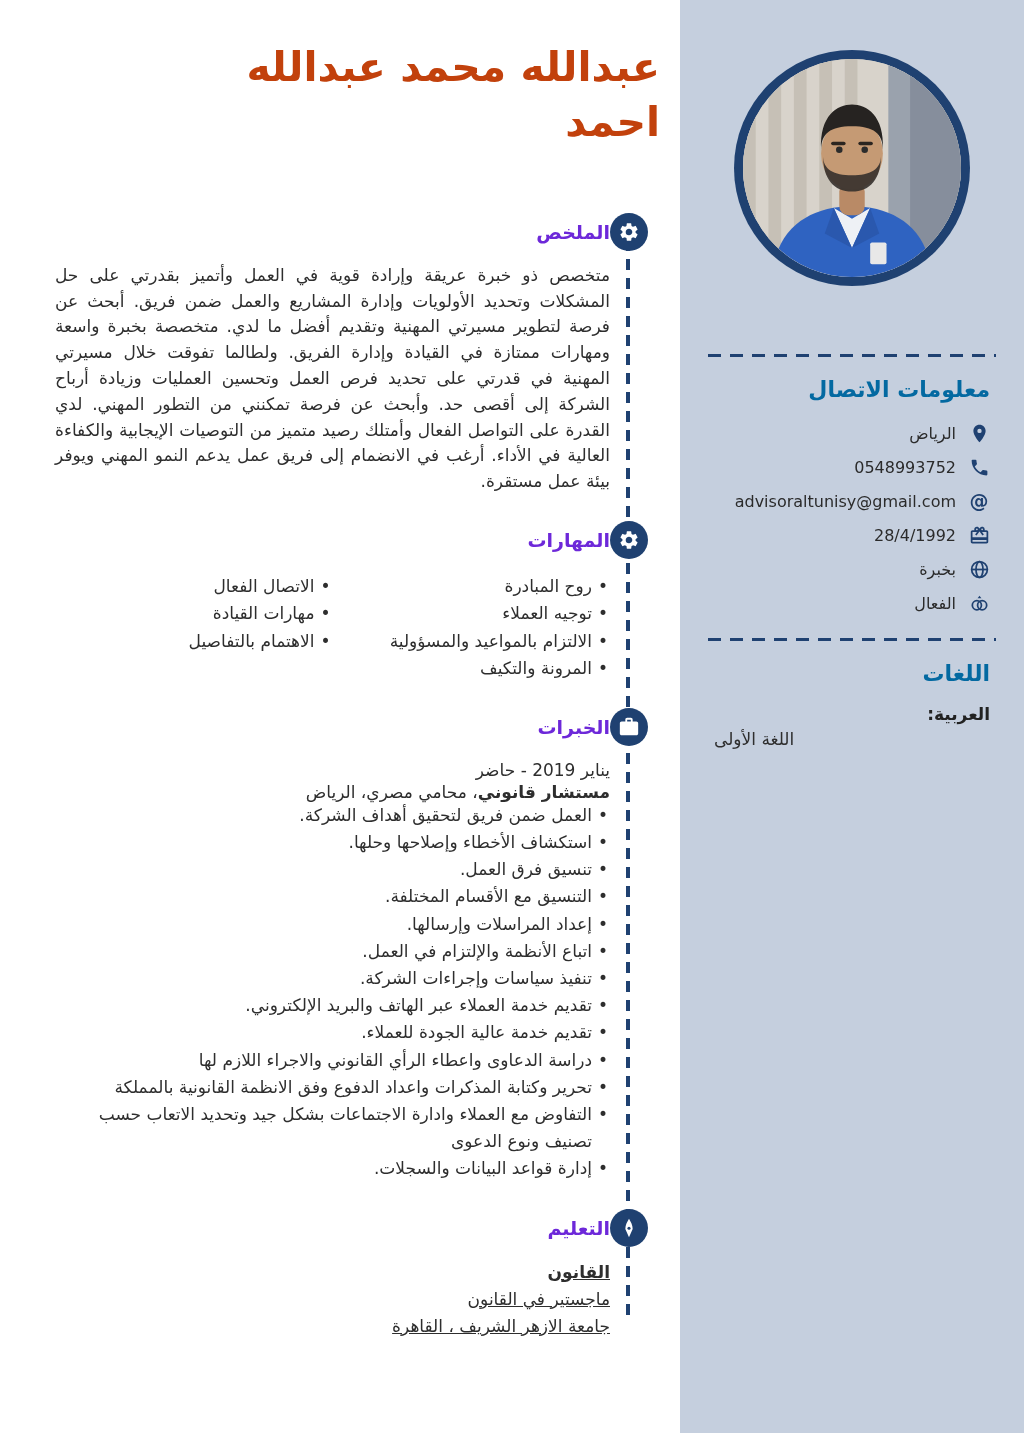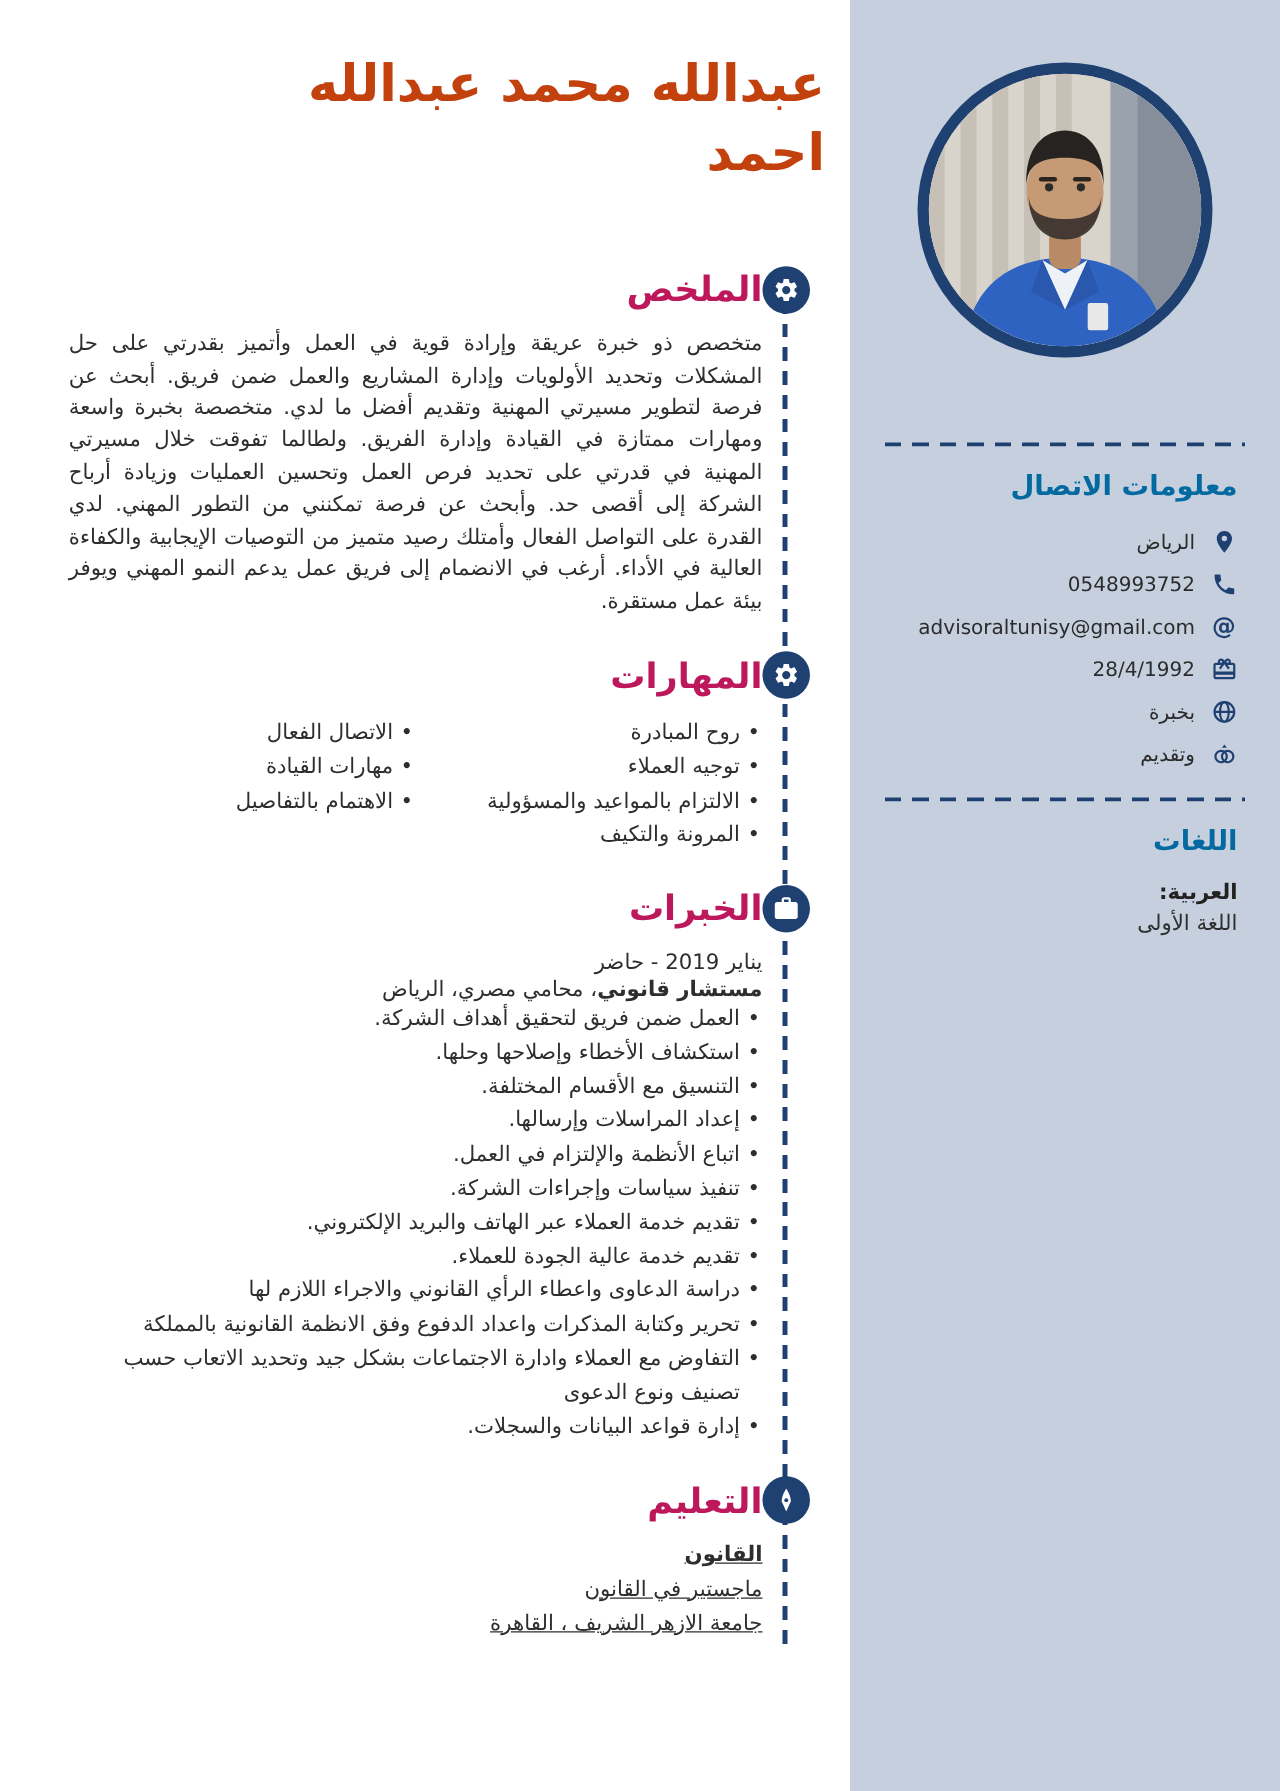--- a/index.html
+++ b/index.html
@@ -22,21 +22,21 @@
   .timeline {
     position:absolute; left:626px; top:240px; width:4px; height:1080px; z-index:0;
     background:repeating-linear-gradient(to bottom, #1f4171 0 11px, transparent 11px 19px);
   }
 
   .sections { position:relative; padding:0 70px 0 55px; z-index:1; }
 
   .sec-head { position:relative; height:42px; display:flex; align-items:center; }
   .sec-head.first { margin-top:60px; }
   .sec-head.later { margin-top:24px; }
-  .sec-title { font-size:28px; font-weight:bold; color:#be185d; padding-left:6px; }
+  .sec-title { font-size:19px; font-weight:bold; color:#6d28d9; padding-left:6px; }
   .sec-icon {
     position:absolute; right:-38px; top:50%; transform:translateY(-50%);
     width:38px; height:38px; border-radius:50%; background:#1f4171;
     display:flex; align-items:center; justify-content:center; z-index:2;
   }
   .sec-icon svg { width:22px; height:22px; fill:#ffffff; }
 
   .summary-text { margin-top:10px; font-size:17px; line-height:1.52; text-align:justify; }
 
   .skills-cols { display:flex; margin-top:12px; }
@@ -75,21 +75,21 @@
 
   .side-title { margin:20px 34px 0; text-align:right; font-size:22px; font-weight:bold; color:#0369a1; }
   .contact-list { margin:14px 34px 0; }
   .contact-item { display:flex; align-items:center; gap:12px; height:34px; font-size:16px; color:#2b2b2b; }
   .cicon { width:22px; height:22px; flex:0 0 22px; display:flex; align-items:center; justify-content:center; }
   .cicon svg { width:21px; height:21px; }
   .cicon .at { font-weight:bold; font-size:19px; color:#1f4171; line-height:1; }
   .contact-text { white-space:nowrap; }
 
   .lang-name { margin:18px 34px 0; text-align:right; font-size:17px; font-weight:bold; color:#222; }
-  .lang-level { margin:5px 34px 0; text-align:right; font-size:17px; }
+  .lang-level { margin:5px 34px 0; text-align:left; font-size:17px; }
 </style>
 </head>
 <body>
 
 <div class="page">
 
   <div class="main">
 
     <div class="name">عبدالله محمد عبدالله احمد</div>
 
@@ -141,20 +141,21 @@
             </svg>
         </span>
       </div>
       <div class="exp-date">يناير 2019 - حاضر</div>
       <div class="exp-role">
         <span class="bold">مستشار قانوني</span><span>، محامي مصري، الرياض</span>
       </div>
       <ul class="blt exp-bullets">
         <li>العمل ضمن فريق لتحقيق أهداف الشركة.</li>
         <li>استكشاف الأخطاء وإصلاحها وحلها.</li>
+        <li>تنسيق فرق العمل.</li>
         <li>التنسيق مع الأقسام المختلفة.</li>
         <li>إعداد المراسلات وإرسالها.</li>
         <li>اتباع الأنظمة والإلتزام في العمل.</li>
         <li>تنفيذ سياسات وإجراءات الشركة.</li>
         <li>تقديم خدمة العملاء عبر الهاتف والبريد الإلكتروني.</li>
         <li>تقديم خدمة عالية الجودة للعملاء.</li>
         <li>دراسة الدعاوى واعطاء الرأي القانوني والاجراء اللازم لها</li>
         <li>تحرير وكتابة المذكرات واعداد الدفوع وفق الانظمة القانونية بالمملكة</li>
         <li>التفاوض مع العملاء وادارة الاجتماعات بشكل جيد وتحديد الاتعاب حسب تصنيف ونوع الدعوى</li>
         <li>إدارة قواعد البيانات والسجلات.</li>
@@ -256,21 +257,21 @@
         <span class="contact-text">بخبرة</span>
       </div>
       <div class="contact-item">
         <span class="cicon">
           <svg viewBox="0 0 24 24" fill="none" stroke="#1f4171" stroke-width="2">
               <circle cx="9" cy="14" r="5.2"></circle>
               <circle cx="15" cy="14" r="5.2"></circle>
               <path d="M12 3l2.2 3h-4.4z" fill="#1f4171" stroke="none"></path>
             </svg>
         </span>
-        <span class="contact-text">وتقديم</span>
+        <span class="contact-text">الفعال</span>
       </div>
     </div>
 
     <div class="hdash hdash2"></div>
 
     <div class="side-title">اللغات</div>
     <div class="lang-name">العربية:</div>
     <div class="lang-level">اللغة الأولى</div>
 
   </div>

